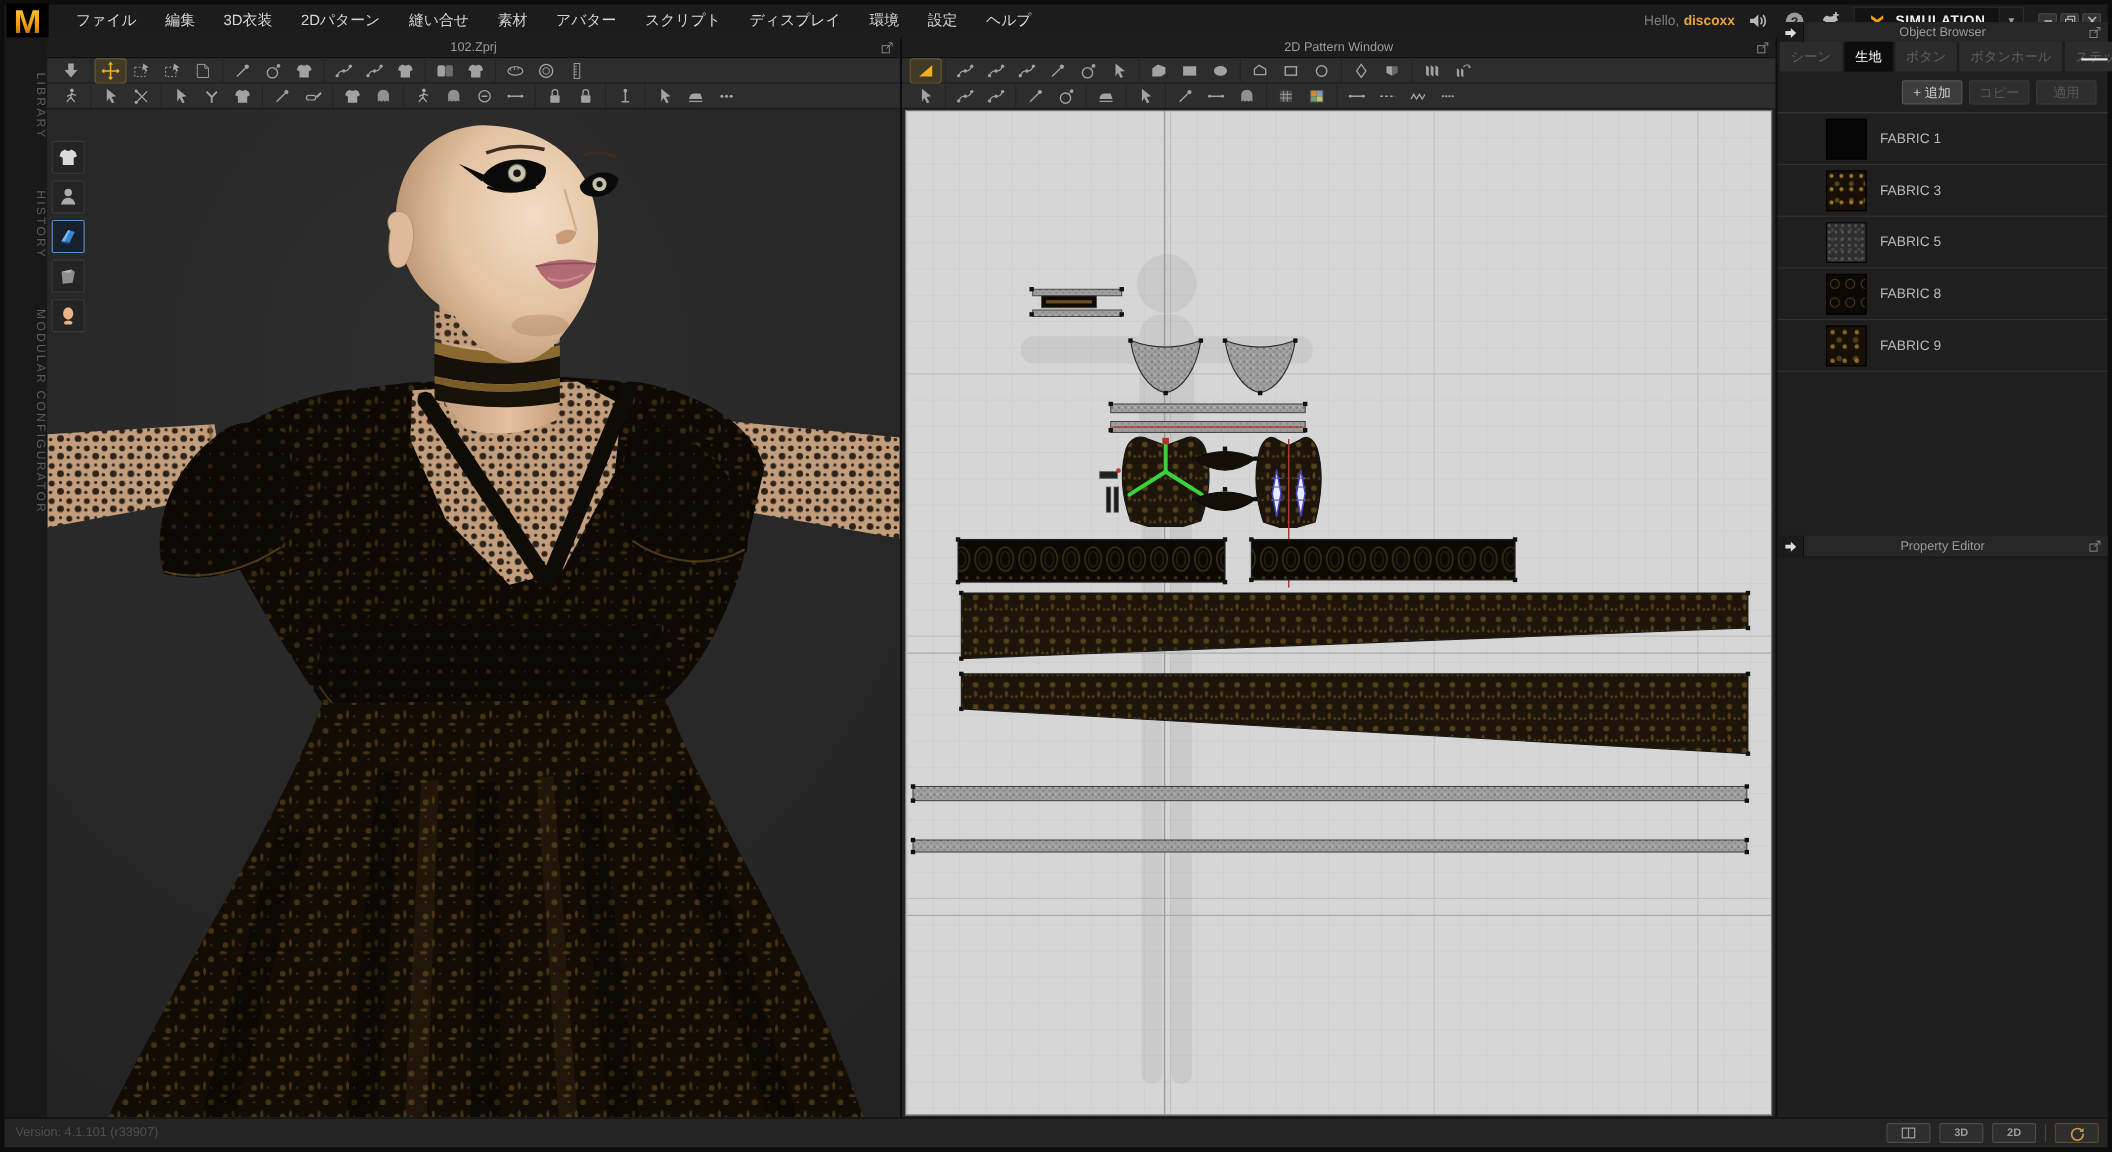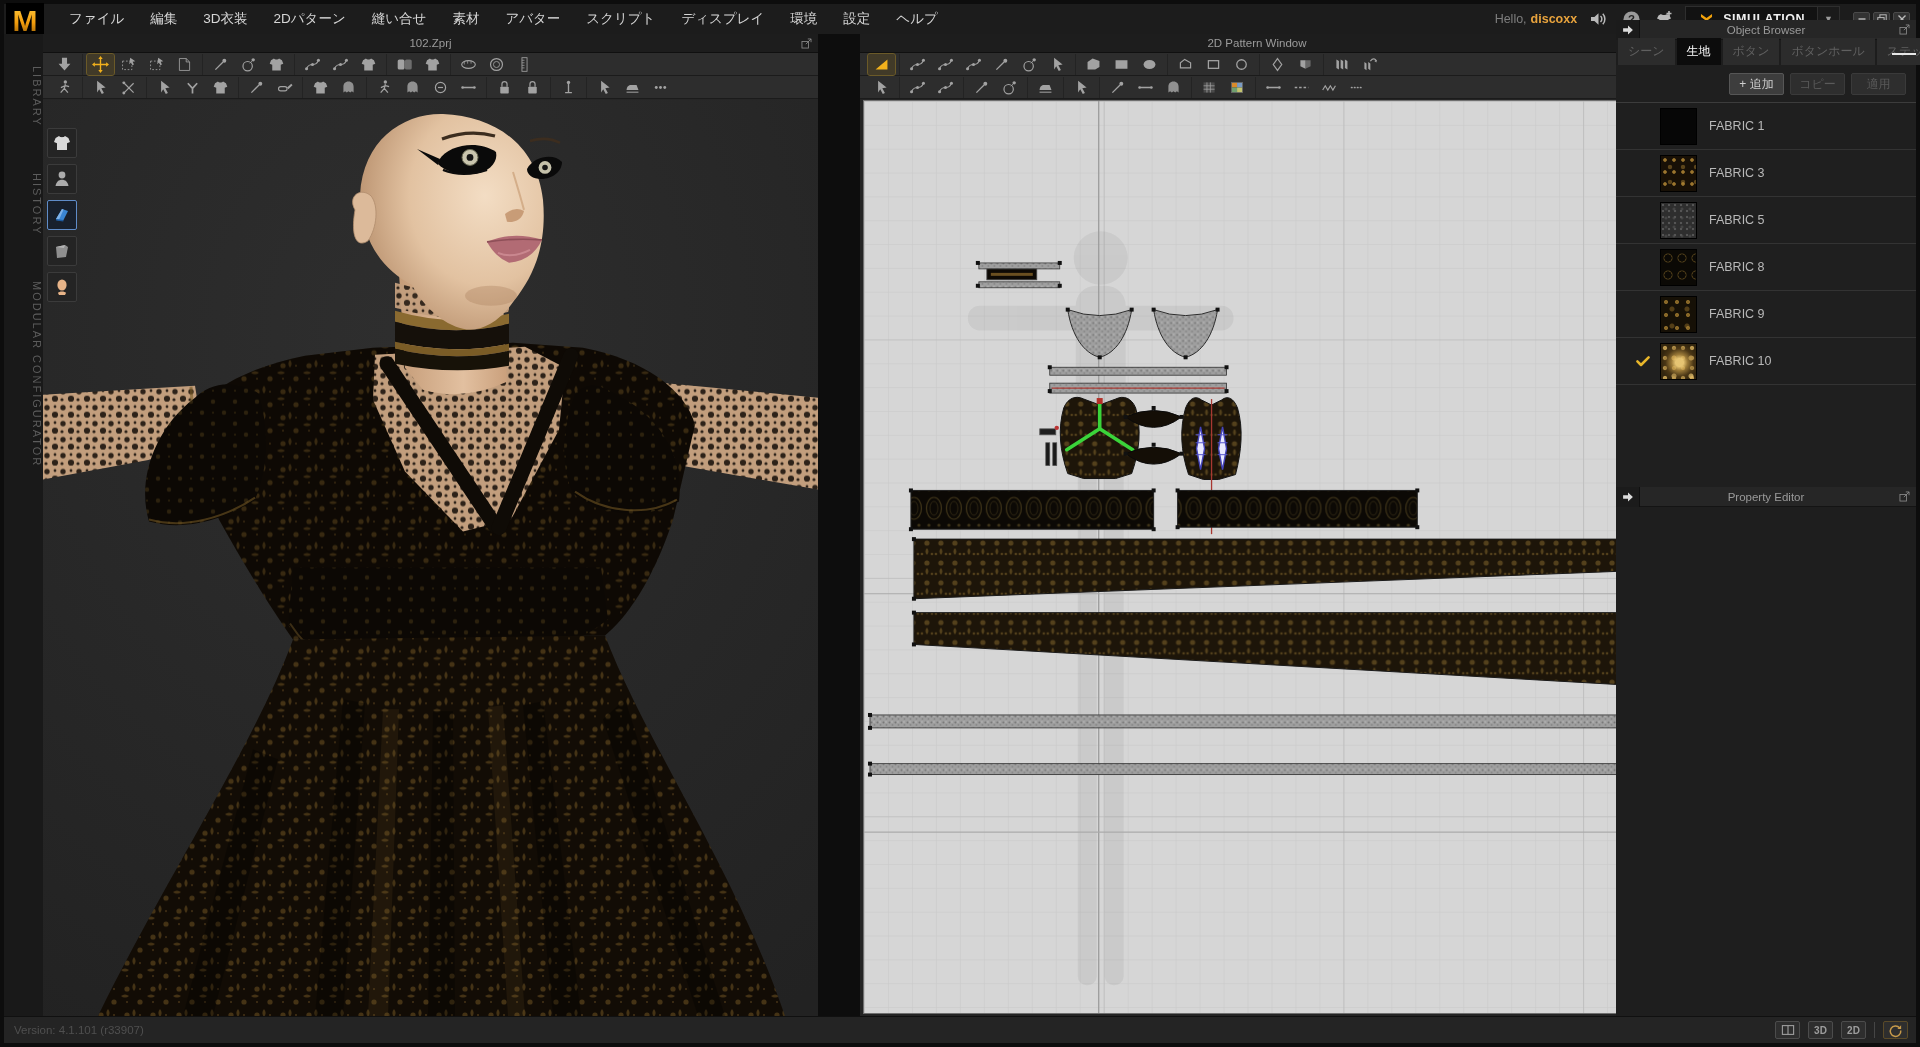--- a/index.html
+++ b/index.html
@@ -50,21 +50,21 @@
   #v3d { position:absolute; left:43px; top:34px; width:775px; bottom:31px; background:#262626; }
   #v3d-toolbars { position:absolute; left:0; right:0; top:19px; }
   #stage3d { position:absolute; left:0; right:0; top:66px; bottom:0; background:#272727; overflow:hidden; }
   #stage3d svg.scene { width:100%; height:100%; display:block; }
   #sidetools { position:absolute; left:4px; top:28px; display:flex; flex-direction:column; }
   .stool { width:30px; height:30px; background:#242424; border:1px solid #3b3b3b; border-radius:2px;
            margin-bottom:6px; display:flex; align-items:center; justify-content:center; }
   .stool.sel { border-color:#5f8cc8; background:#18202c; }
 
   
-  #v2d { position:absolute; left:860px; top:34px; width:794px; bottom:31px; background:#242424; }
+  #v2d { position:absolute; left:820px; top:34px; width:794px; bottom:31px; background:#242424; }
   #v2d-toolbars { position:absolute; left:0; right:0; top:19px; }
   #canvas2d { position:absolute; left:3px; right:3px; top:66px; bottom:2px; background:#d6d6d6;
               border:1px solid #6f6f6f; }
   #canvas2d svg { width:100%; height:100%; display:block; }
 
   
   #rpanel { position:absolute; left:1616px; top:20px; width:300px; bottom:31px; background:#1f1f1f; }
   .panel-header { position:relative; height:20px; background:#262626; border-bottom:1px solid #141414;
                   color:#9a9a9a; font-size:11.5px; display:flex; align-items:center; justify-content:center; }
   .collapse-arrow { position:absolute; left:0; top:0; width:24px; height:20px; background:#1b1b1b;
@@ -108,21 +108,21 @@
     background-size:37px 37px, 9px 10px, 17px 18px; }
 
   #pe-block { position:absolute; left:0; right:0; top:467px; }
   #pe-empty { position:absolute; left:0; right:0; top:487px; bottom:0; background:#1e1e1e; }
 
   
   #statusbar { position:absolute; left:4px; right:4px; bottom:4px; height:27px; background:#242424;
                border-top:1px solid #101010; display:flex; align-items:center; }
   #version { color:#4f4f4f; font-size:11.5px; margin-left:10px; }
   #status-right { position:absolute; right:8px; display:flex; align-items:center; gap:8px; }
-  .viewbtn { width:25px; height:18px; border:1px solid #4c4c4c; background:#2e2e2e; color:#9c9c9c;
+  .viewbtn { width:40px; height:18px; border:1px solid #4c4c4c; background:#2e2e2e; color:#9c9c9c;
              font-size:10px; font-weight:bold; display:flex; align-items:center; justify-content:center; border-radius:2px; }
   .vsep { width:1px; height:16px; background:#454545; }
 </style>
 </head>
 <body>
 
 <svg width="0" height="0" style="position:absolute">
   <defs>
     <symbol id="sy-arrowdn" viewBox="0 0 20 20">
         <path d="M7 2h6v7h4l-7 8-7-8h4z" fill="currentColor"></path>
@@ -1190,29 +1190,20 @@
         <div class="fabric-row">
           <span class="fcheck"></span>
           <span class="fswatch sw-f8"></span>
           <span class="flabel">FABRIC 8</span>
         </div>
         <div class="fabric-row">
           <span class="fcheck"></span>
           <span class="fswatch sw-f9"></span>
           <span class="flabel">FABRIC 9</span>
         </div>
-        <div class="fabric-row">
-          <span class="fcheck">
-            <svg width="16" height="16">
-              <use href="#sy-check"></use>
-            </svg>
-          </span>
-          <span class="fswatch sw-f10"></span>
-          <span class="flabel">FABRIC 10</span>
-        </div>
       </div>
 
     <div id="pe-block">
       <div class="panel-header">
         <span class="collapse-arrow">
             <svg width="14" height="14">
               <use href="#sy-arrowright"></use>
             </svg>
           </span>
         <span>Property Editor</span>

